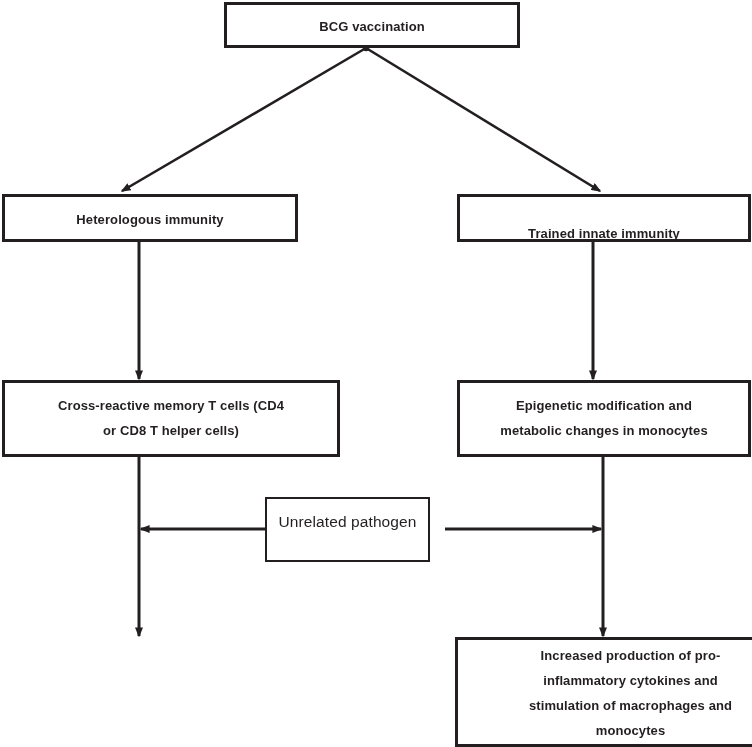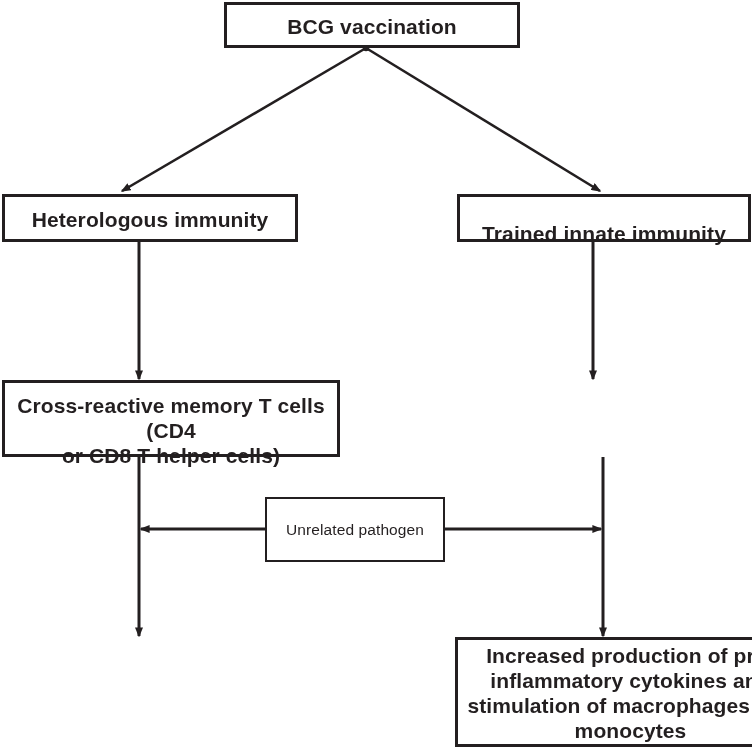--- a/index.html
+++ b/index.html
@@ -28,21 +28,21 @@
   }
   .node.thin {
     border-width: 2px;
   }
   .node .label {
     display: block;
     width: 100%;
     text-align: center;
     font-weight: bold;
     color: #231f20;
-    font-size: 21px;
+    font-size: 13px;
     line-height: 25px;
     letter-spacing: 0.1px;
     white-space: pre-line;
   }
   .node.thin .label {
     font-weight: normal;
     font-size: 15.5px;
   }
   #edges {
     position: absolute;
@@ -52,21 +52,21 @@
     height: 747px;
     z-index: 1;
     pointer-events: none;
   }
   
   #node-bcg        { left: 224px; top: 2px;   width: 296px; height: 46px;  padding-top: 9px; }
   #node-hetero     { left: 2px;   top: 194px; width: 296px; height: 48px;  padding-top: 10px; }
   #node-trained    { left: 457px; top: 194px; width: 294px; height: 48px;  padding-top: 24px; }
   #node-crossreact { left: 2px;   top: 380px; width: 338px; height: 77px;  padding-top: 10px; }
   #node-epigenetic { left: 457px; top: 380px; width: 294px; height: 77px;  padding-top: 10px; }
-  #node-pathogen   { left: 265px; top: 497px; width: 180px; height: 65px;  padding-top: 18px; }
+  #node-pathogen   { left: 265px; top: 497px; width: 165px; height: 65px;  padding-top: 10px; }
   #node-cytokines  { left: 15px;  top: 637px; width: 296px; height: 105px; padding-top: 11px; }
   #node-increased  { left: 455px; top: 637px; width: 351px; height: 110px; padding-top: 3px; }
 </style>
 </head>
 <body>
 
 <div id="canvas">
 
   <svg id="edges" viewBox="0 0 752 747" width="752" height="747" xmlns="http://www.w3.org/2000/svg">
     <defs>
@@ -101,20 +101,24 @@
 
   <div class="node" id="node-trained">
     <span class="label">Trained innate immunity</span>
   </div>
 
   <div class="node" id="node-crossreact">
     <span class="label">Cross-reactive memory T cells (CD4
 or CD8 T helper cells)</span>
   </div>
 
+  <div class="node" id="node-epigenetic">
+    <span class="label">Epigenetic modification and
+metabolic changes in monocytes</span>
+  </div>
 
   <div class="node thin" id="node-pathogen">
     <span class="label">Unrelated pathogen</span>
   </div>
 
 
   <div class="node" id="node-increased">
     <span class="label">Increased production of pro-
 inflammatory cytokines and
 stimulation of macrophages and

